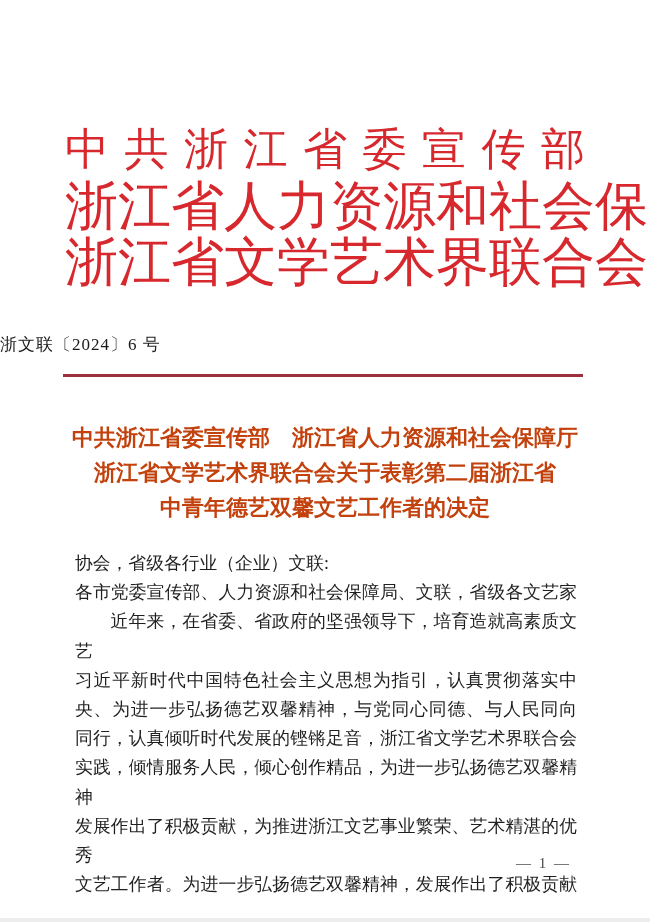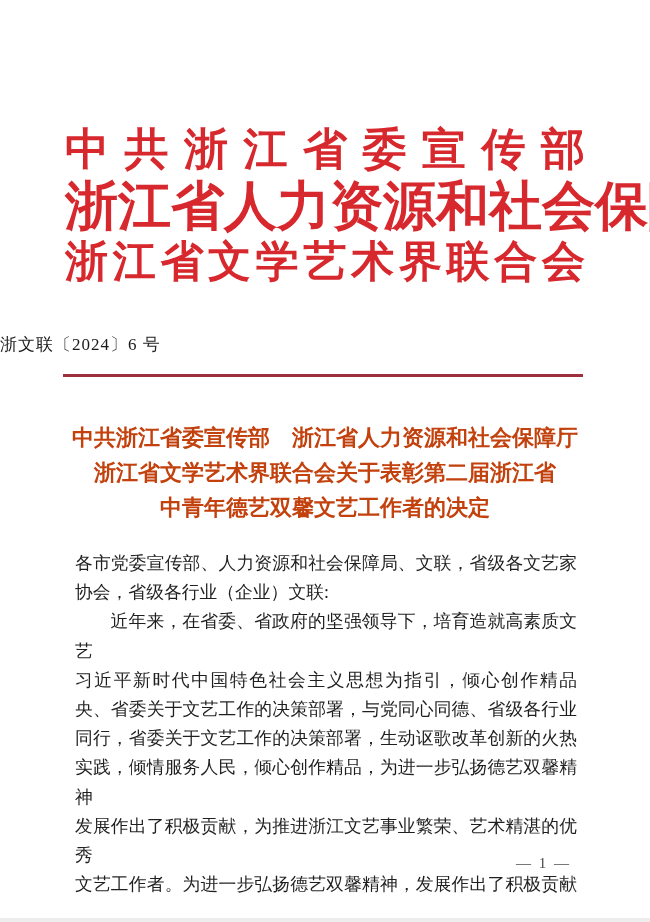--- a/index.html
+++ b/index.html
@@ -12,32 +12,32 @@
     overflow: hidden;
   }
 
   
   .letterhead {
     position: absolute;
     top: 122px;
     left: 65px;
     width: 520px;
     color: #d7282e;
-    font-weight: bold;
+    font-weight: normal;
   }
   .letterhead .hl {
     line-height: 56px;
     text-align: justify;
     text-align-last: justify;
     text-justify: inter-character;
     white-space: nowrap;
   }
   .hl1 { font-size: 44px; }
   .hl2 { font-size: 53px; }
-  .hl3 { font-size: 43px; }
+  .hl3 { font-size: 53px; }
 
   
   .doc-number {
     position: absolute;
     top: 334px;
     left: 0;
     width: 650px;
     font-size: 17px;
     line-height: 22px;
     letter-spacing: 1px;
@@ -122,26 +122,26 @@
 
   <div class="divider"></div>
 
   <div class="doc-title">
     <div>中共浙江省委宣传部　浙江省人力资源和社会保障厅</div>
     <div>浙江省文学艺术界联合会关于表彰第二届浙江省</div>
     <div>中青年德艺双馨文艺工作者的决定</div>
   </div>
 
   <div class="body-text">
+    <div class="bl last-line">协会，省级各行业（企业）文联:</div>
     <div class="bl">各市党委宣传部、人力资源和社会保障局、文联，省级各文艺家</div>
-    <div class="bl last-line">协会，省级各行业（企业）文联:</div>
     <div class="bl indent">近年来，在省委、省政府的坚强领导下，培育造就高素质文艺</div>
-    <div class="bl">习近平新时代中国特色社会主义思想为指引，倾心创作精品</div>
-    <div class="bl">央、省委关于文艺工作的决策部署，与党同心同德、省级各行业</div>
-    <div class="bl">同行，省委关于文艺工作的决策部署，生动讴歌改革创新的火热</div>
+    <div class="bl">习近平新时代中国特色社会主义思想为指引，认真贯彻落实中</div>
+    <div class="bl">央、为进一步弘扬德艺双馨精神，与党同心同德、与人民同向</div>
+    <div class="bl">同行，认真倾听时代发展的铿锵足音，浙江省文学艺术界联合会</div>
     <div class="bl">实践，倾情服务人民，倾心创作精品，为进一步弘扬德艺双馨精神</div>
     <div class="bl">发展作出了积极贡献，为推进浙江文艺事业繁荣、艺术精湛的优秀</div>
     <div class="bl">文艺工作者。为进一步弘扬德艺双馨精神，发展作出了积极贡献</div>
   </div>
 
   <div class="page-number">— 1 —</div>
 
   <div class="scan-edge"></div>
 
 </div>

